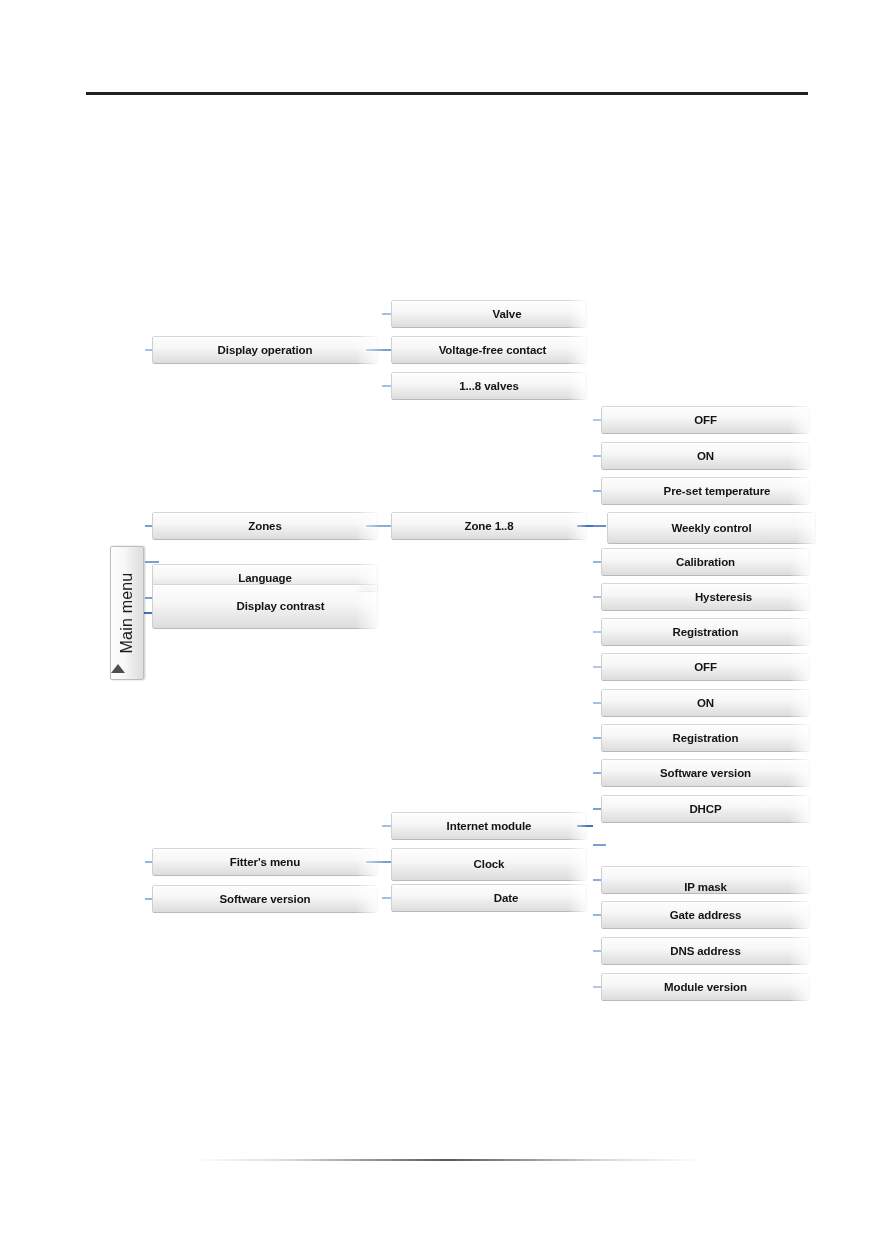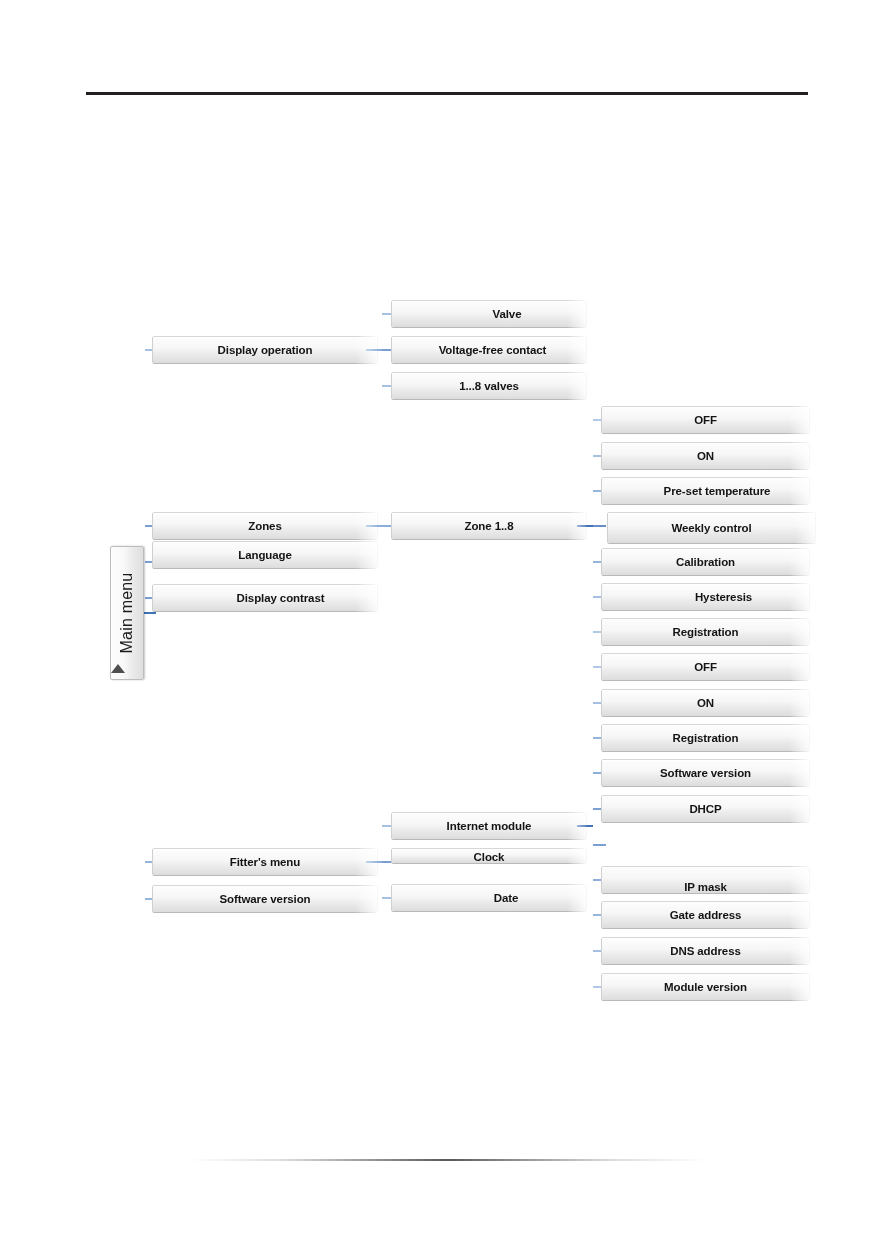--- a/index.html
+++ b/index.html
@@ -224,24 +224,24 @@
       <span class="label">Main menu</span>
     </div>
     <div class="root-arrow"></div>
 
     <div class="node" style="left:152px; top:336px; width:226px; height:28px;">
       <span class="label">Display operation</span>
     </div>
     <div class="node" style="left:152px; top:512px; width:226px; height:28px;">
       <span class="label">Zones</span>
     </div>
-    <div class="node" style="left:152px; top:541px; width:226px; height:28px;">
+    <div class="node" style="left:152px; top:564px; width:226px; height:28px;">
       <span class="label">Language</span>
     </div>
-    <div class="node" style="left:152px; top:584px; width:226px; height:28px;padding-left:31px;">
+    <div class="node" style="left:152px; top:584px; width:226px; height:45px;padding-left:31px;">
       <span class="label">Display contrast</span>
     </div>
     <div class="node" style="left:152px; top:848px; width:226px; height:28px;">
       <span class="label">Fitter's menu</span>
     </div>
     <div class="node" style="left:152px; top:885px; width:226px; height:28px;">
       <span class="label">Software version</span>
     </div>
 
     <div class="node" style="left:391px; top:300px; width:196px; height:28px;padding-left:36px;">
@@ -254,21 +254,21 @@
       <span class="label">1...8 valves</span>
     </div>
 
     <div class="node" style="left:391px; top:512px; width:196px; height:28px;">
       <span class="label">Zone 1..8</span>
     </div>
 
     <div class="node" style="left:391px; top:812px; width:196px; height:28px;">
       <span class="label">Internet module</span>
     </div>
-    <div class="node" style="left:391px; top:848px; width:196px; height:16px;align-items:flex-end;">
+    <div class="node" style="left:391px; top:848px; width:196px; height:33px;">
       <span class="label">Clock</span>
     </div>
     <div class="node" style="left:391px; top:884px; width:196px; height:28px;padding-left:34px;">
       <span class="label">Date</span>
     </div>
 
     <div class="node" style="left:601px; top:406px; width:209px; height:28px;">
       <span class="label">OFF</span>
     </div>
     <div class="node" style="left:601px; top:442px; width:209px; height:28px;">

